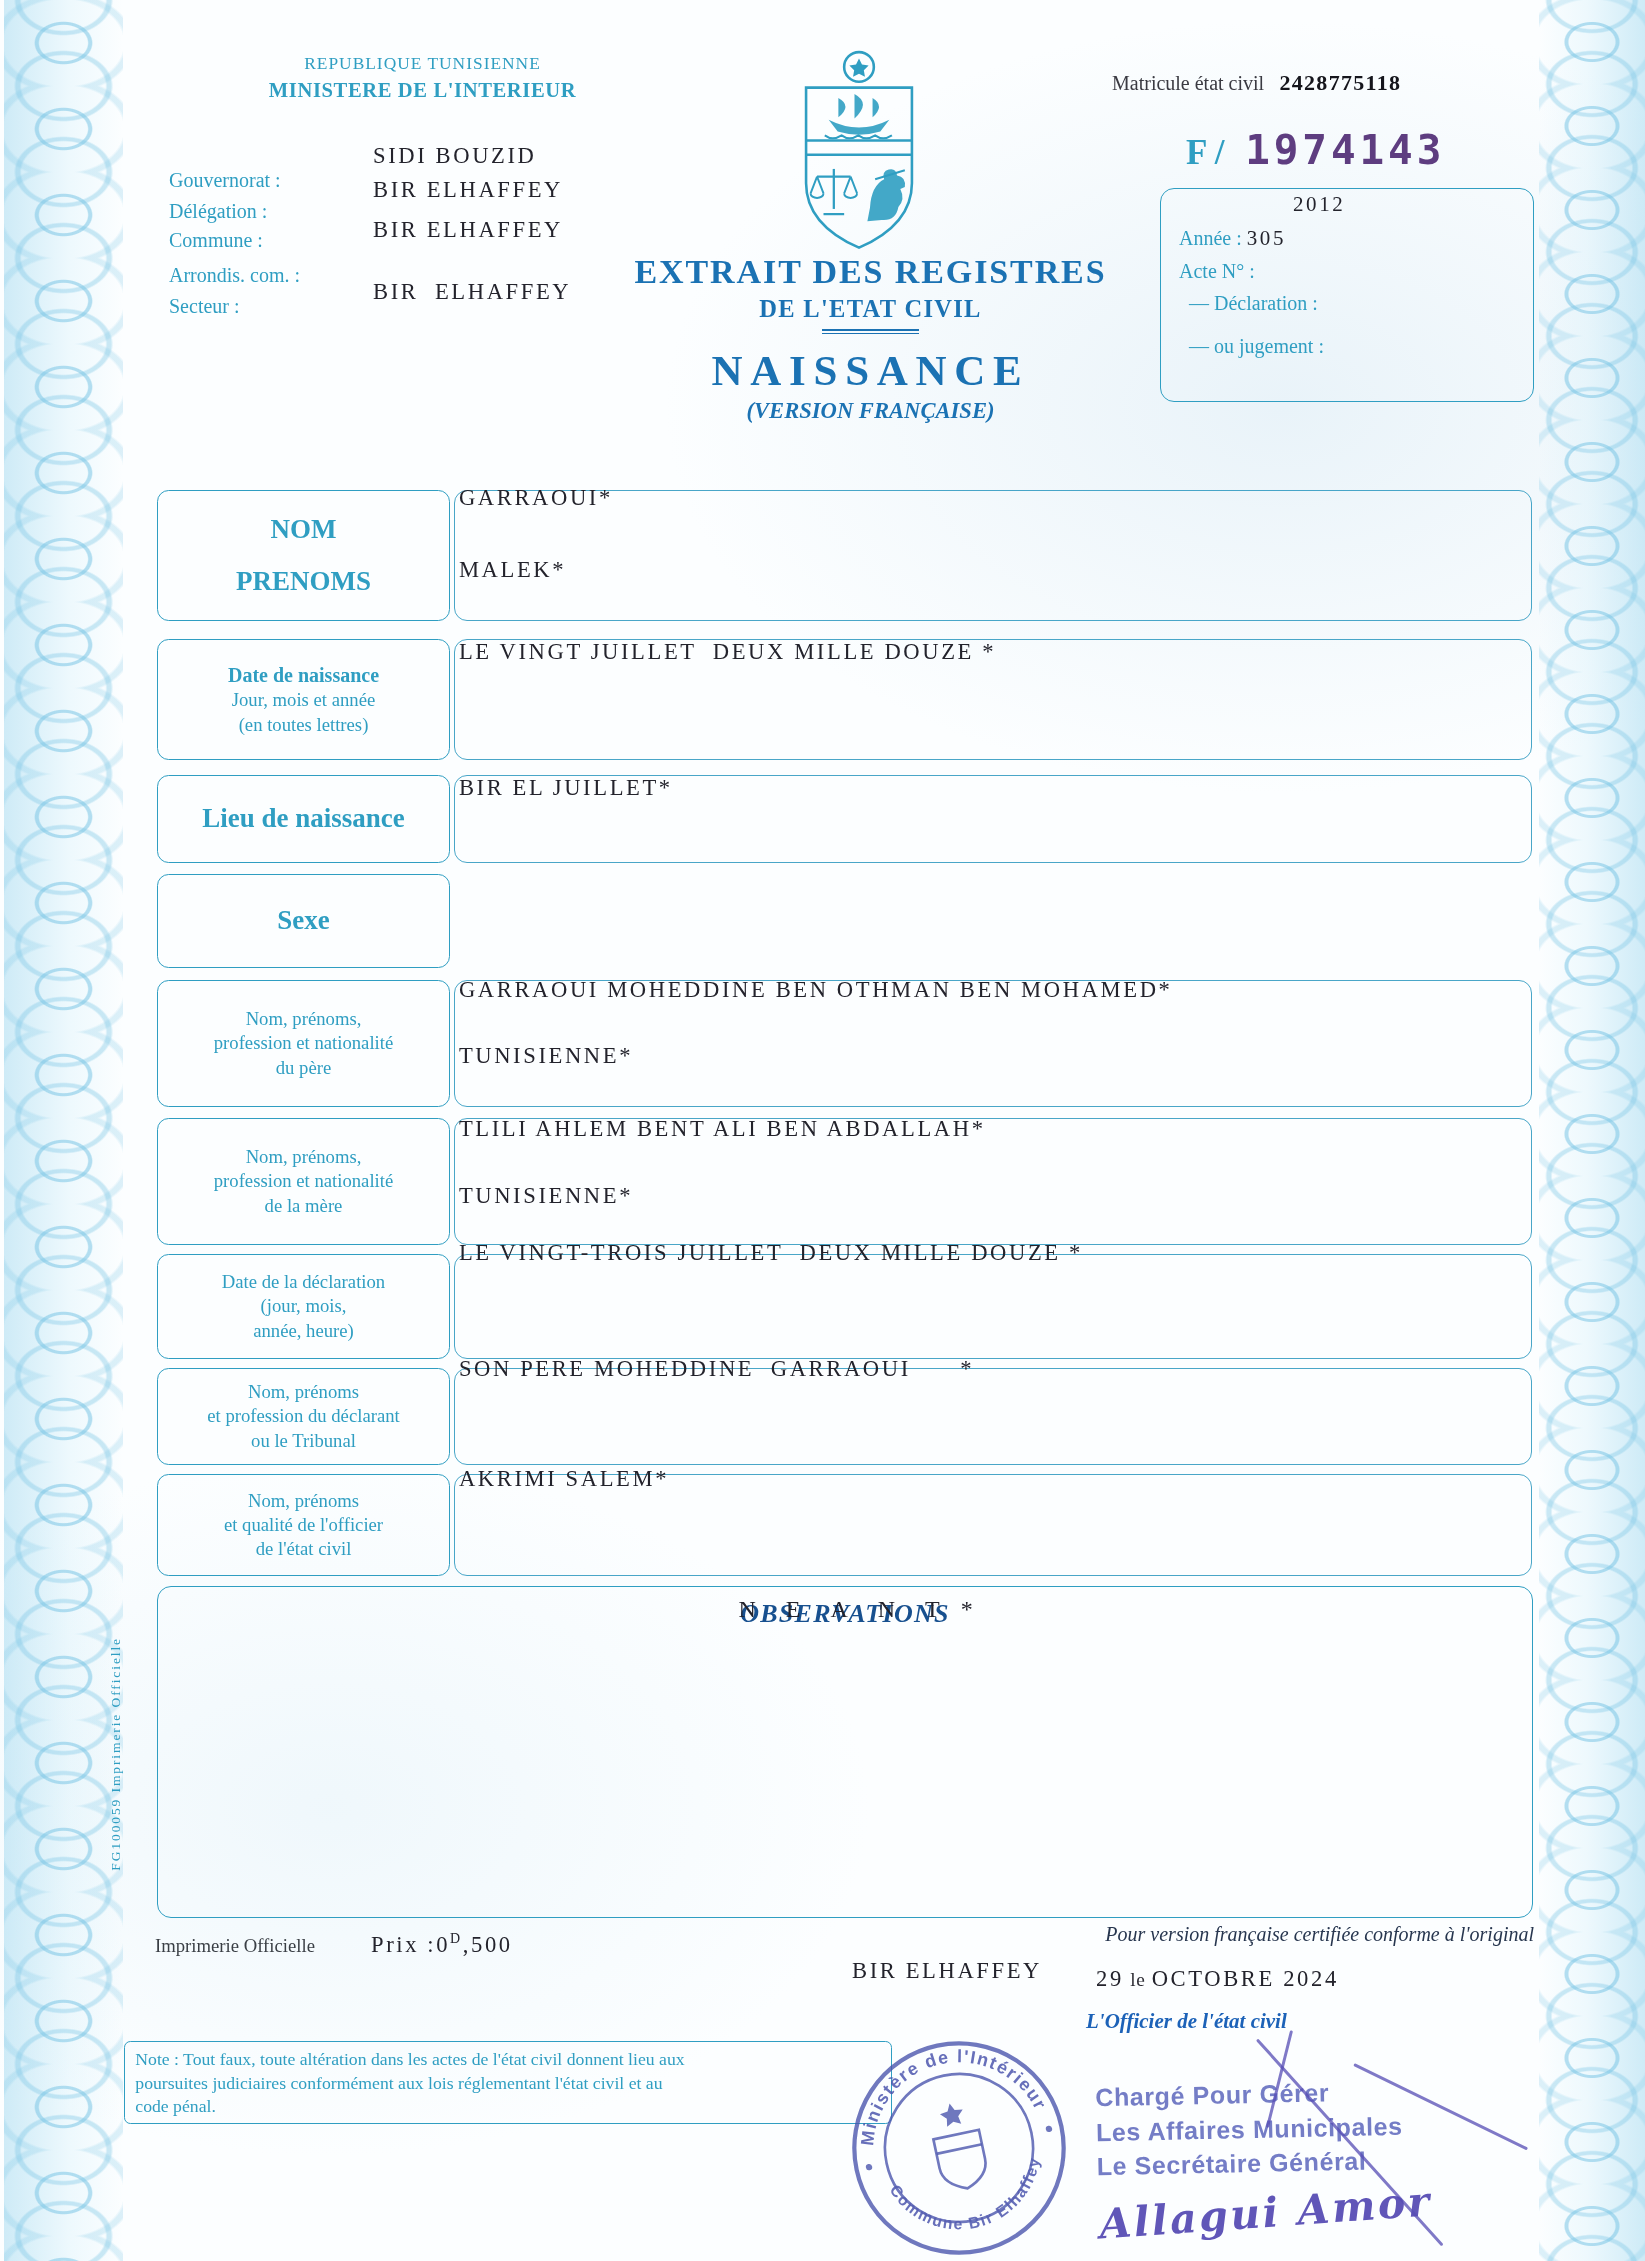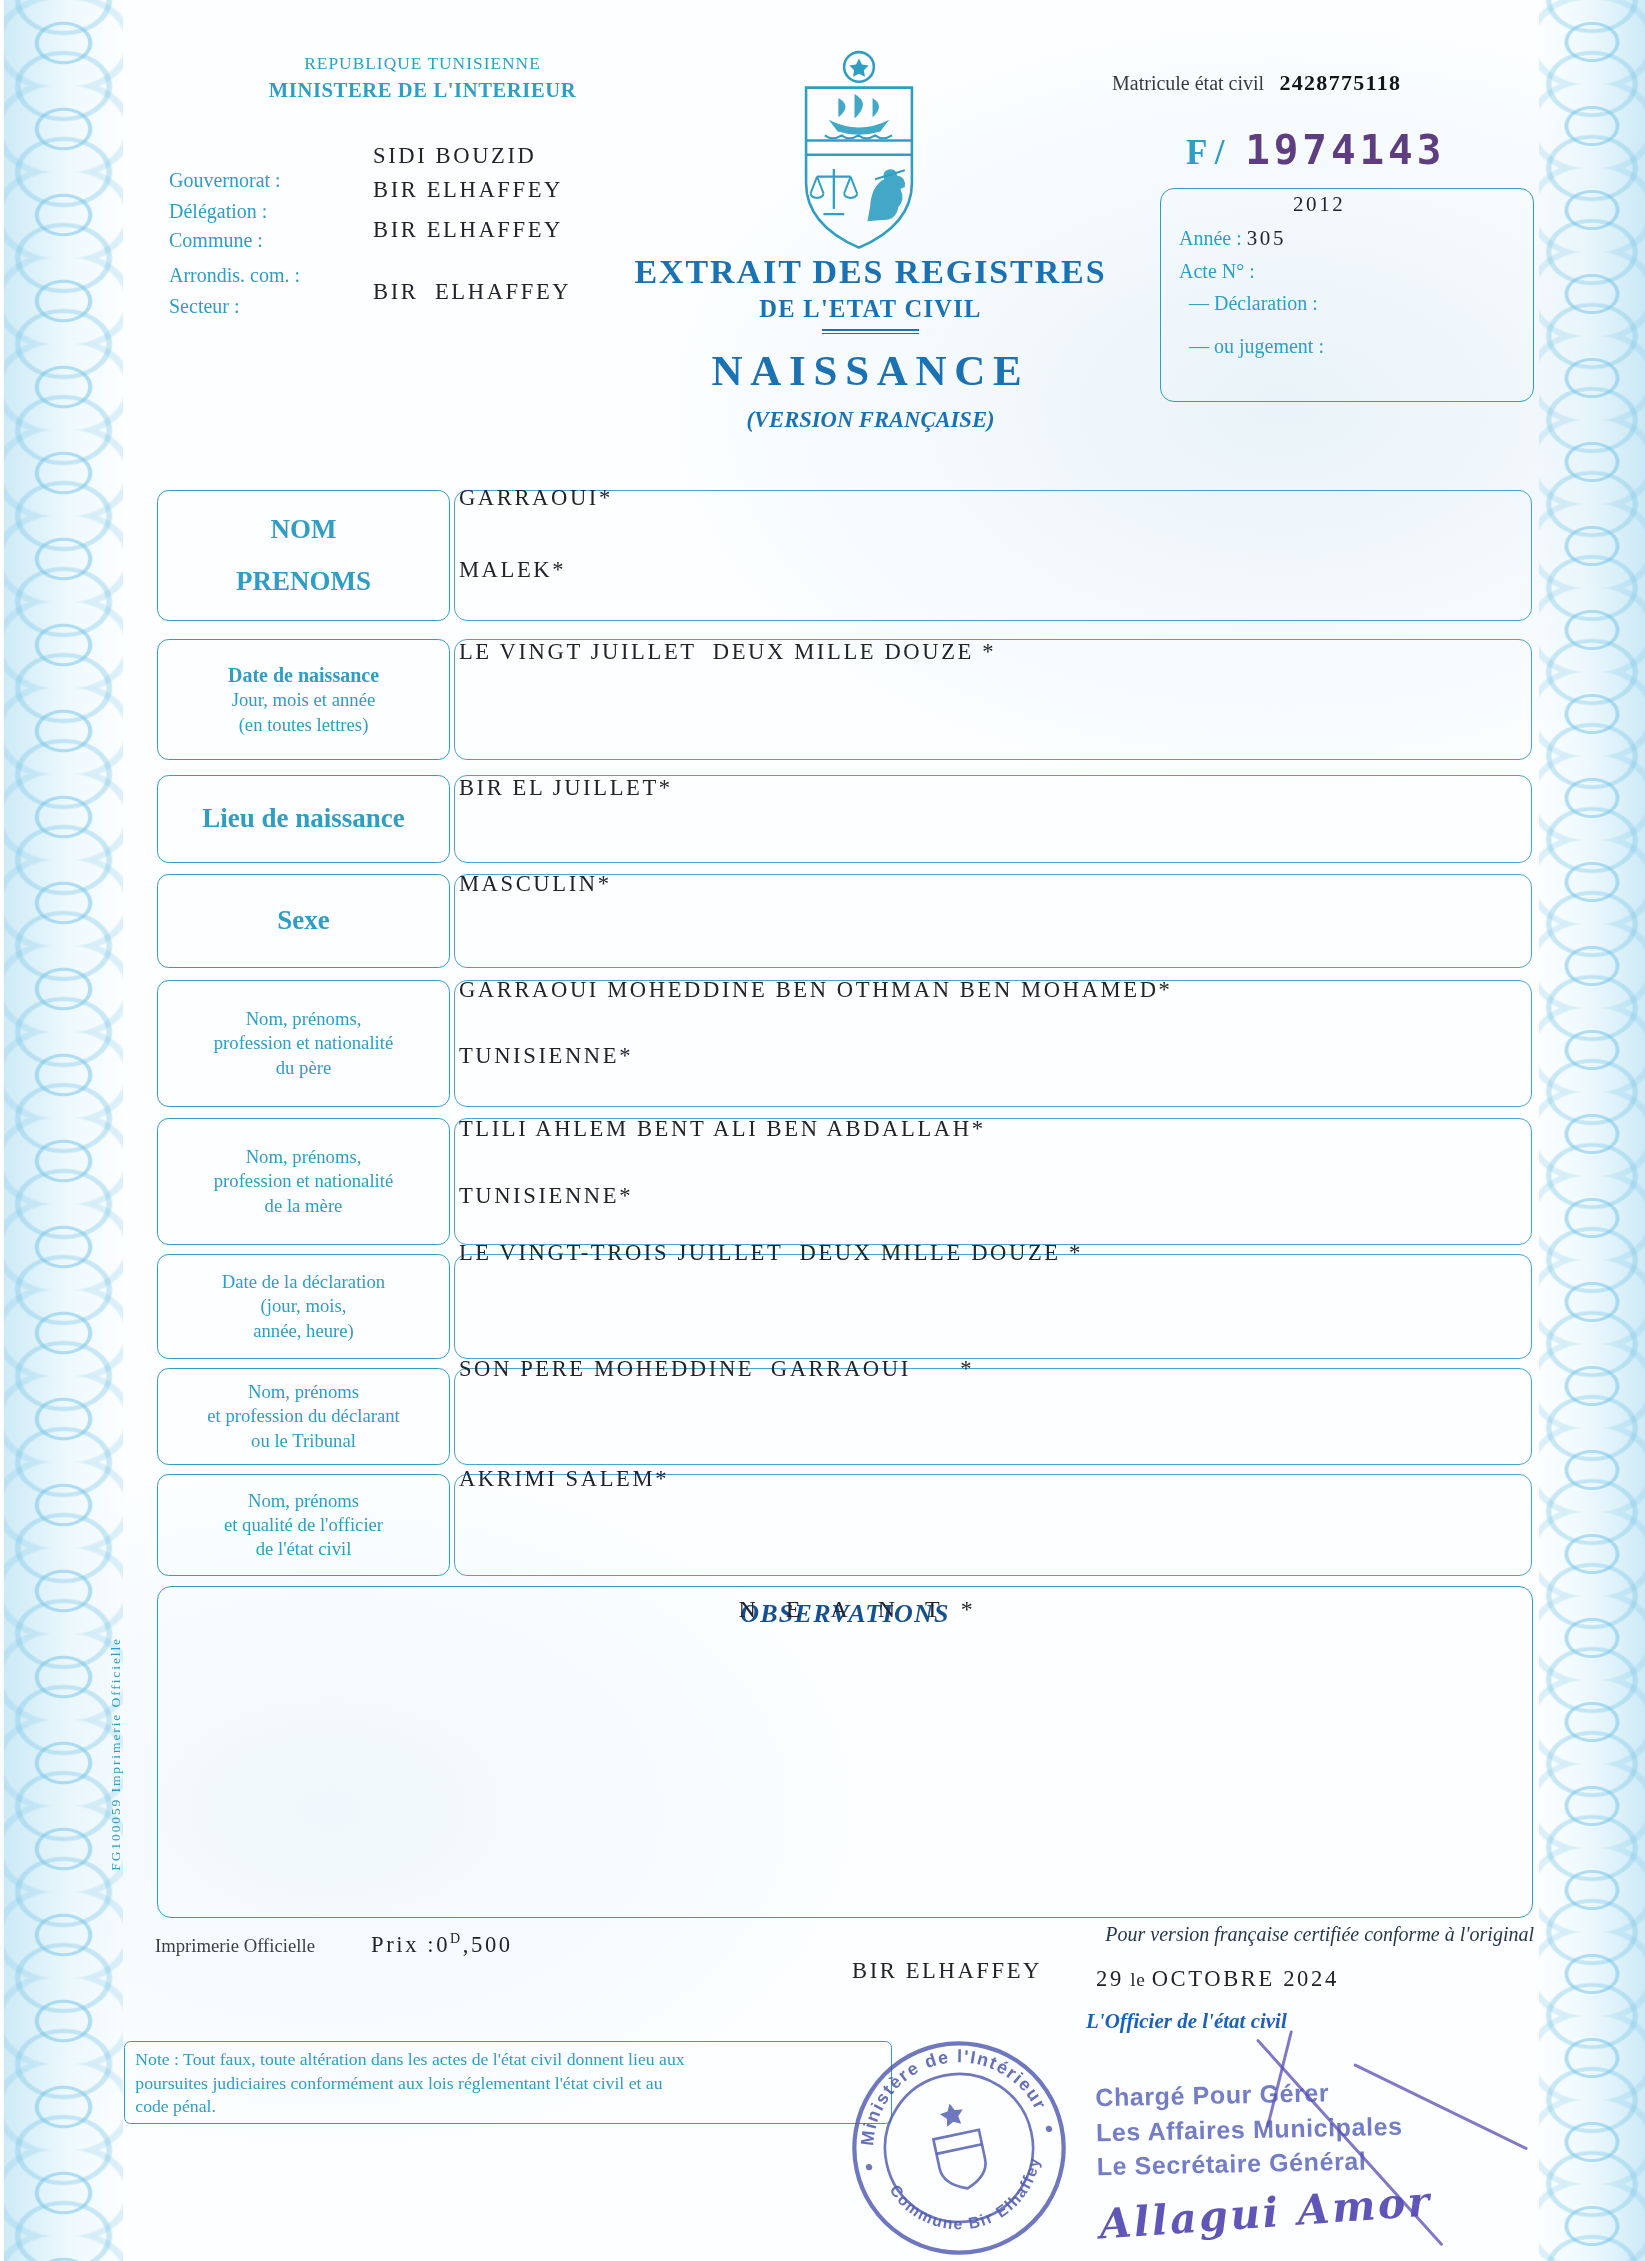--- a/index.html
+++ b/index.html
@@ -58,21 +58,21 @@
            color:var(--ink,#23232c); white-space:pre; z-index:3; }
 
   .emblem { left:777px; top:45px; width:164px; height:213px; }
 
   .title-block { left:548px; top:253px; width:645px; text-align:center; }
   .t1 { font-size:34px; font-weight:bold; letter-spacing:1.9px; color:var(--blue,#1b72b3); }
   .t2 { font-size:24.5px; font-weight:bold; letter-spacing:1.3px; color:var(--blue,#1b72b3); margin-top:3.9px; }
   .title-divider { width:97px; margin:6.4px auto 0; border-top:2.6px solid var(--blue,#1b72b3);
                    border-bottom:1.3px solid var(--blue,#1b72b3); height:5.2px; }
   .t3 { font-size:43px; font-weight:bold; letter-spacing:7.7px; color:var(--blue,#1b72b3); margin-top:11.6px; }
-  .t4 { font-size:22.6px; font-weight:bold; font-style:italic; color:var(--blue,#1b72b3); margin-top:12px; }
+  .t4 { font-size:22.6px; font-weight:bold; font-style:italic; color:var(--blue,#1b72b3); margin-top:3px; }
 
   
   .form-row { position:absolute; left:0; width:1645px; z-index:2; }
   .row-label { position:absolute; left:157px; width:293px; top:0; height:100%;
                border:1.9px solid var(--teal,#2f9ec2); border-radius:11.6px;
                display:flex; flex-direction:column; align-items:center; justify-content:center;
                text-align:center; color:var(--teal,#2f9ec2); font-size:18.7px; line-height:1.3;
                white-space:pre-line; padding:2.6px 6.4px; }
   .row-label.bold { font-weight:bold; font-size:27px; }
   .row-label.spread { line-height:1.9; }
@@ -221,23 +221,20 @@
 
   <div class="form-row" style="top:775px; height:88px;">
     <div class="row-label bold">Lieu de naissance</div>
     <div class="row-box">
       <div class="typed" style="top:-1.3px;">BIR EL JUILLET*</div>
     </div>
   </div>
 
   <div class="form-row" style="top:874px; height:94px;">
     <div class="row-label bold">Sexe</div>
-    <div class="row-box">
-      <div class="typed" style="top:-3.9px;">MASCULIN*</div>
-    </div>
   </div>
 
   <div class="form-row" style="top:980px; height:127px;">
     <div class="row-label">Nom, prénoms,
 profession et nationalité
 du père</div>
     <div class="row-box">
       <div class="typed" style="top:-3.9px;">GARRAOUI MOHEDDINE BEN OTHMAN BEN MOHAMED*</div>
       <div class="typed" style="top:62px;">TUNISIENNE*</div>
     </div>

